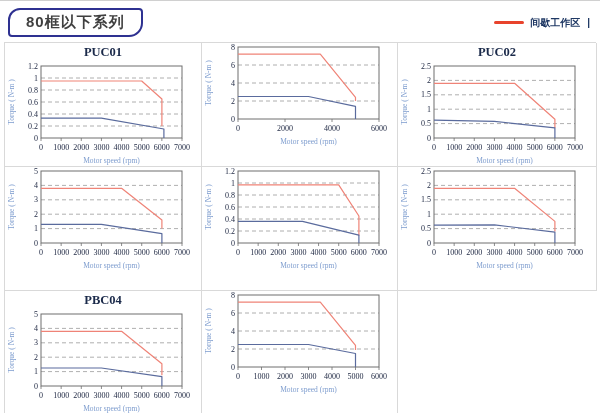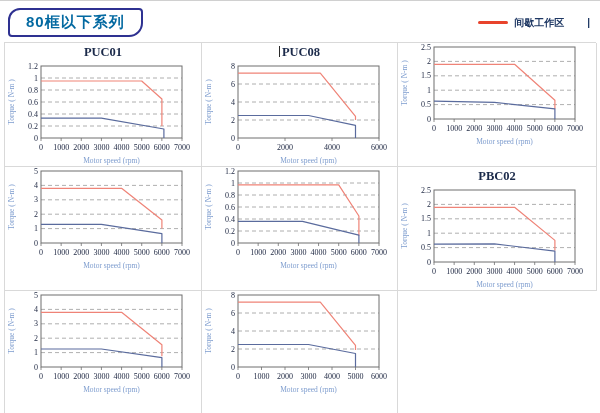--- a/index.html
+++ b/index.html
@@ -1,23 +1,23 @@
 <!DOCTYPE html>
 <html><head>
 <meta charset="utf-8">
 <style>
   html,body{margin:0;padding:0;background:#fff;}
   .page{width:600px;height:413px;box-sizing:border-box;border-top:1px solid #d0d0d0;
         font-family:"Liberation Sans","DejaVu Sans",sans-serif;background:#fff;overflow:hidden;}
   
   .header{height:41px;display:flex;align-items:center;padding:0 10px 0 8px;box-sizing:border-box;}
-  .title-box{display:inline-block;border:2px solid #2e3191;color:#0369a1;font-weight:bold;
+  .title-box{display:inline-block;border:2px solid #2e3191;color:#404040;font-weight:bold;
              font-size:15px;letter-spacing:1px;padding:3px 16px;border-radius:12px 4px 14px 4px;
              margin-top:2px;}
-  .legend{margin-left:auto;display:flex;align-items:center;gap:23px;margin-top:2px;}
+  .legend{margin-left:auto;display:flex;align-items:center;gap:7px;margin-top:2px;}
   .legend-item{display:flex;align-items:center;gap:6px;font-size:10px;font-weight:bold;color:#1f3864;}
   .swatch{display:inline-block;width:30px;height:3px;border-radius:2px;}
   .legend-sep{color:#1f3864;font-size:10px;font-weight:bold;}
   
   .grid{margin:0 4px;display:grid;grid-template-columns:197px 196px 199px;grid-auto-rows:124px;
         border-top:1px solid #d9d9d9;border-left:1px solid #d9d9d9;}
   .cell{border-right:1px solid #d9d9d9;border-bottom:1px solid #d9d9d9;box-sizing:border-box;overflow:hidden;}
   .cell.empty{border:none;}
   .chart-title{height:17px;text-align:center;font-family:"Liberation Serif","DejaVu Serif",serif;
                font-weight:bold;font-size:12.5px;color:#1b2a4a;padding-top:2px;}
@@ -73,21 +73,20 @@
           <text x="156.85714285714283" y="88" text-anchor="middle" class="tick">6000</text>
           <line x1="177" y1="76" x2="177" y2="79" stroke="#6e6e6e" stroke-width="0.8"></line>
           <text x="177" y="88" text-anchor="middle" class="tick">7000</text>
           <text x="9" y="40" text-anchor="middle" class="axlabel" transform="rotate(-90 9 40)">Torque ( N-m )</text>
           <text x="106.5" y="101" text-anchor="middle" class="axlabel">Motor speed (rpm)</text>
           <polyline points="36.0,19.0 136.7,19.0 156.9,37.0 156.9,64.0" fill="none" stroke="#ef8377" stroke-width="1.2" stroke-linejoin="round"></polyline>
           <polyline points="36.0,56.2 96.4,56.2 158.9,67.0 158.9,76.0" fill="none" stroke="#5a6b9d" stroke-width="1.2" stroke-linejoin="round"></polyline>
         </svg>
       </div>
       <div class="cell">
-        <div class="chart-title"><span class="caret"></span><span>PUC08</span></div>
         <svg width="195" height="106" viewBox="0 0 195 106">
           <line x1="36" y1="58" x2="177" y2="58" stroke="#9b9b9b" stroke-width="0.8" stroke-dasharray="4 3"></line>
           <line x1="36" y1="40" x2="177" y2="40" stroke="#9b9b9b" stroke-width="0.8" stroke-dasharray="4 3"></line>
           <line x1="36" y1="22" x2="177" y2="22" stroke="#9b9b9b" stroke-width="0.8" stroke-dasharray="4 3"></line>
           <rect x="36" y="4" width="141" height="72" fill="none" stroke="#6e6e6e" stroke-width="1"></rect>
           <text x="33" y="78.6" text-anchor="end" class="tick">0</text>
           <text x="33" y="60.6" text-anchor="end" class="tick">2</text>
           <text x="33" y="42.6" text-anchor="end" class="tick">4</text>
           <text x="33" y="24.6" text-anchor="end" class="tick">6</text>
           <text x="33" y="6.6" text-anchor="end" class="tick">8</text>
@@ -99,20 +98,21 @@
           <text x="130" y="88" text-anchor="middle" class="tick">4000</text>
           <line x1="177" y1="76" x2="177" y2="79" stroke="#6e6e6e" stroke-width="0.8"></line>
           <text x="177" y="88" text-anchor="middle" class="tick">6000</text>
           <text x="9" y="40" text-anchor="middle" class="axlabel" transform="rotate(-90 9 40)">Torque ( N-m )</text>
           <text x="106.5" y="101" text-anchor="middle" class="axlabel">Motor speed (rpm)</text>
           <polyline points="36.0,11.2 118.3,11.2 153.5,54.4 153.5,58.0" fill="none" stroke="#ef8377" stroke-width="1.2" stroke-linejoin="round"></polyline>
           <polyline points="36.0,53.5 106.5,53.5 153.5,63.4 153.5,76.0" fill="none" stroke="#5a6b9d" stroke-width="1.2" stroke-linejoin="round"></polyline>
         </svg>
       </div>
       <div class="cell">
+        <div class="chart-title"><span>PUC02</span></div>
         <svg width="195" height="106" viewBox="0 0 195 106">
           <line x1="36" y1="61.6" x2="177" y2="61.6" stroke="#9b9b9b" stroke-width="0.8" stroke-dasharray="4 3"></line>
           <line x1="36" y1="47.2" x2="177" y2="47.2" stroke="#9b9b9b" stroke-width="0.8" stroke-dasharray="4 3"></line>
           <line x1="36" y1="32.800000000000004" x2="177" y2="32.800000000000004" stroke="#9b9b9b" stroke-width="0.8" stroke-dasharray="4 3"></line>
           <line x1="36" y1="18.4" x2="177" y2="18.4" stroke="#9b9b9b" stroke-width="0.8" stroke-dasharray="4 3"></line>
           <rect x="36" y="4" width="141" height="72" fill="none" stroke="#6e6e6e" stroke-width="1"></rect>
           <text x="33" y="78.6" text-anchor="end" class="tick">0</text>
           <text x="33" y="64.2" text-anchor="end" class="tick">0.5</text>
           <text x="33" y="49.800000000000004" text-anchor="end" class="tick">1</text>
           <text x="33" y="35.400000000000006" text-anchor="end" class="tick">1.5</text>
@@ -206,21 +206,20 @@
           <text x="156.85714285714283" y="88" text-anchor="middle" class="tick">6000</text>
           <line x1="177" y1="76" x2="177" y2="79" stroke="#6e6e6e" stroke-width="0.8"></line>
           <text x="177" y="88" text-anchor="middle" class="tick">7000</text>
           <text x="9" y="40" text-anchor="middle" class="axlabel" transform="rotate(-90 9 40)">Torque ( N-m )</text>
           <text x="106.5" y="101" text-anchor="middle" class="axlabel">Motor speed (rpm)</text>
           <polyline points="36.0,17.8 136.7,17.8 156.9,49.0 156.9,68.8" fill="none" stroke="#ef8377" stroke-width="1.2" stroke-linejoin="round"></polyline>
           <polyline points="36.0,54.4 100.5,54.4 156.9,68.2 156.9,76.0" fill="none" stroke="#5a6b9d" stroke-width="1.2" stroke-linejoin="round"></polyline>
         </svg>
       </div>
       <div class="cell">
-        <div class="chart-title"><span>PBC02</span></div>
         <svg width="195" height="106" viewBox="0 0 195 106">
           <line x1="36" y1="61.6" x2="177" y2="61.6" stroke="#9b9b9b" stroke-width="0.8" stroke-dasharray="4 3"></line>
           <line x1="36" y1="47.2" x2="177" y2="47.2" stroke="#9b9b9b" stroke-width="0.8" stroke-dasharray="4 3"></line>
           <line x1="36" y1="32.800000000000004" x2="177" y2="32.800000000000004" stroke="#9b9b9b" stroke-width="0.8" stroke-dasharray="4 3"></line>
           <line x1="36" y1="18.4" x2="177" y2="18.4" stroke="#9b9b9b" stroke-width="0.8" stroke-dasharray="4 3"></line>
           <rect x="36" y="4" width="141" height="72" fill="none" stroke="#6e6e6e" stroke-width="1"></rect>
           <text x="33" y="78.6" text-anchor="end" class="tick">0</text>
           <text x="33" y="64.2" text-anchor="end" class="tick">0.5</text>
           <text x="33" y="49.800000000000004" text-anchor="end" class="tick">1</text>
           <text x="33" y="35.400000000000006" text-anchor="end" class="tick">1.5</text>
@@ -242,20 +241,21 @@
           <text x="156.85714285714283" y="88" text-anchor="middle" class="tick">6000</text>
           <line x1="177" y1="76" x2="177" y2="79" stroke="#6e6e6e" stroke-width="0.8"></line>
           <text x="177" y="88" text-anchor="middle" class="tick">7000</text>
           <text x="9" y="40" text-anchor="middle" class="axlabel" transform="rotate(-90 9 40)">Torque ( N-m )</text>
           <text x="106.5" y="101" text-anchor="middle" class="axlabel">Motor speed (rpm)</text>
           <polyline points="36.0,21.3 116.6,21.3 156.9,54.4 156.9,64.5" fill="none" stroke="#ef8377" stroke-width="1.2" stroke-linejoin="round"></polyline>
           <polyline points="36.0,58.1 96.4,57.9 156.9,65.1 156.9,76.0" fill="none" stroke="#5a6b9d" stroke-width="1.2" stroke-linejoin="round"></polyline>
         </svg>
       </div>
       <div class="cell">
+        <div class="chart-title"><span>PBC04</span></div>
         <svg width="195" height="106" viewBox="0 0 195 106">
           <line x1="36" y1="61.6" x2="177" y2="61.6" stroke="#9b9b9b" stroke-width="0.8" stroke-dasharray="4 3"></line>
           <line x1="36" y1="47.2" x2="177" y2="47.2" stroke="#9b9b9b" stroke-width="0.8" stroke-dasharray="4 3"></line>
           <line x1="36" y1="32.800000000000004" x2="177" y2="32.800000000000004" stroke="#9b9b9b" stroke-width="0.8" stroke-dasharray="4 3"></line>
           <line x1="36" y1="18.4" x2="177" y2="18.4" stroke="#9b9b9b" stroke-width="0.8" stroke-dasharray="4 3"></line>
           <rect x="36" y="4" width="141" height="72" fill="none" stroke="#6e6e6e" stroke-width="1"></rect>
           <text x="33" y="78.6" text-anchor="end" class="tick">0</text>
           <text x="33" y="64.2" text-anchor="end" class="tick">1</text>
           <text x="33" y="49.800000000000004" text-anchor="end" class="tick">2</text>
           <text x="33" y="35.400000000000006" text-anchor="end" class="tick">3</text>

